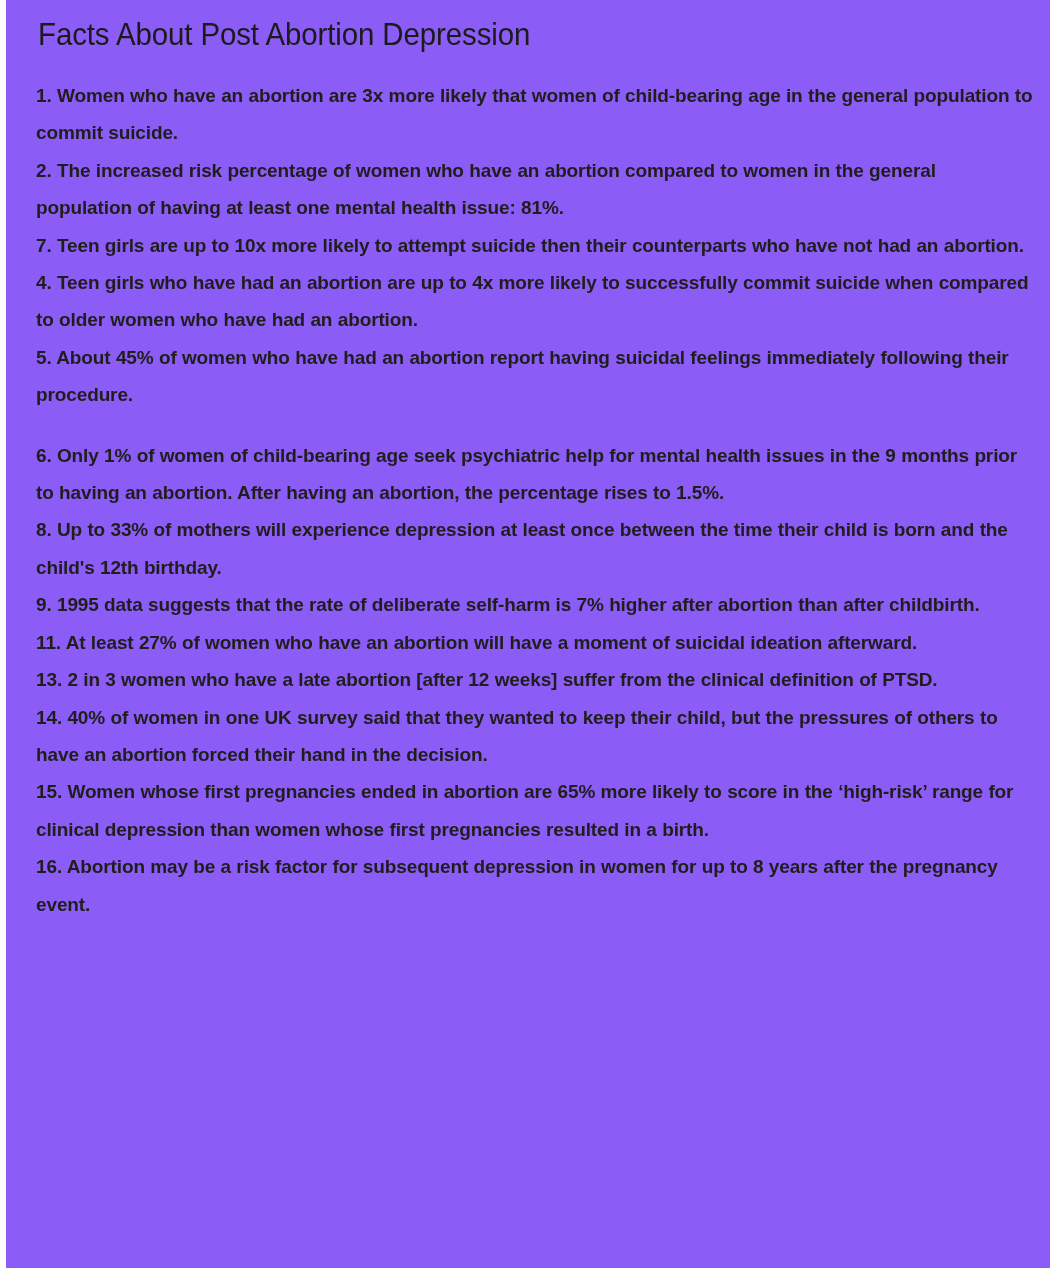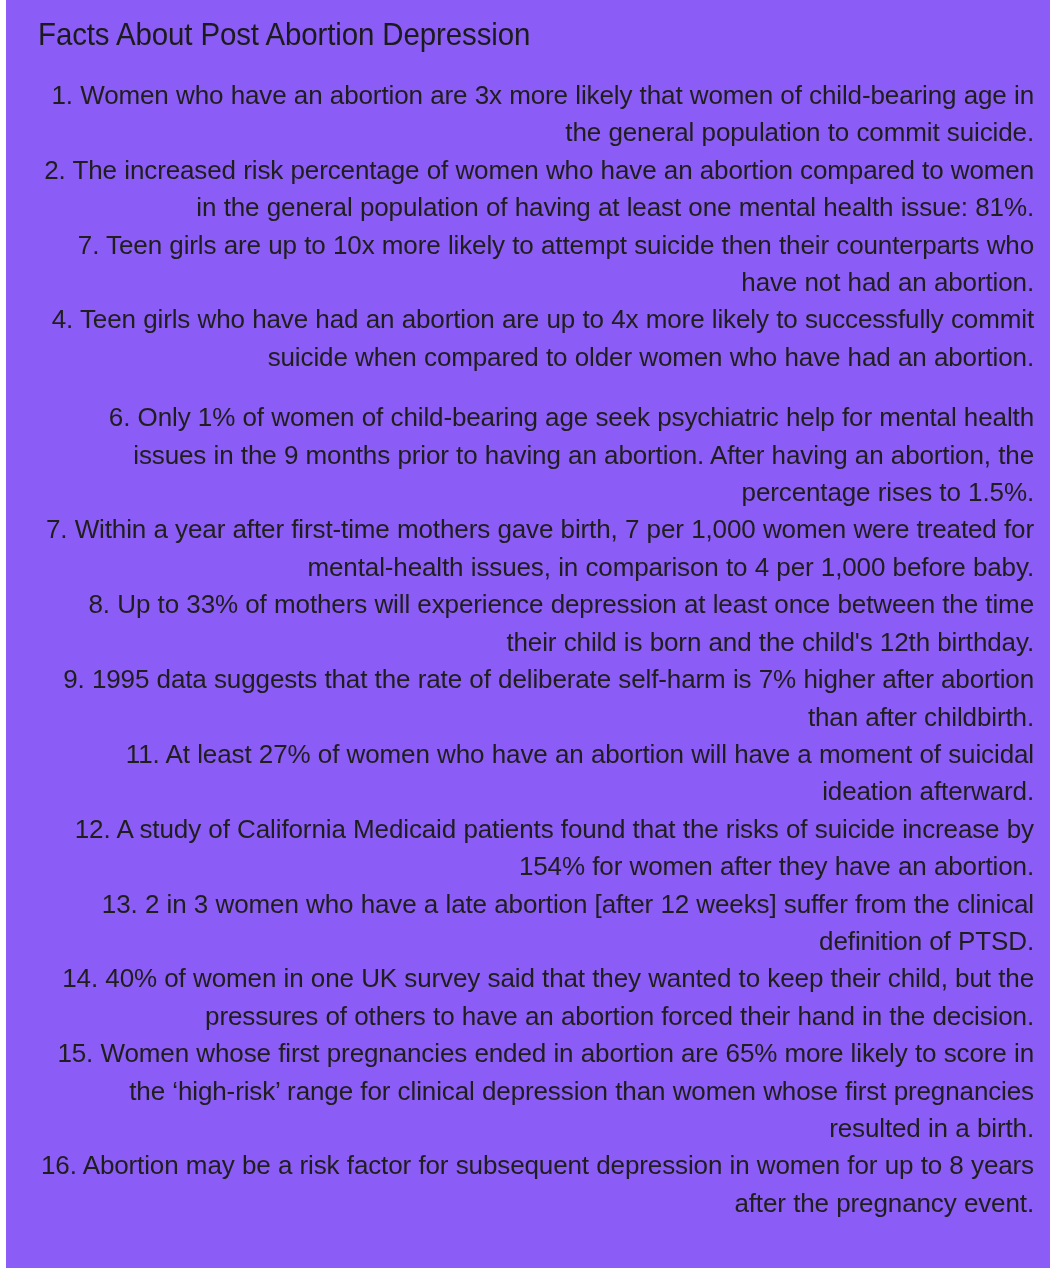--- a/index.html
+++ b/index.html
@@ -45,53 +45,52 @@
   }
 
   .facts-block.block-one {
     margin-top: 23px;
   }
   .facts-block.block-two {
     margin-top: 23px;
   }
 
   .fact-line {
-    font-size: 26px;
+    font-size: 19px;
     line-height: 37.4px;
-    font-weight: 400;
+    font-weight: 700;
     color: #1f1e1d;
     letter-spacing: -0.12px;
     word-spacing: 0.2px;
     margin: 0;
     padding: 0;
     max-width: 1000px;
-    text-align: right;
+    text-align: left;
     white-space: normal;
   }
 </style>
 </head>
 <body>
 
 <div class="page">
 
   <h1 class="doc-title">Facts About Post Abortion Depression</h1>
 
   <div class="facts-block block-one">
     <p class="fact-line">1. Women who have an abortion are 3x more likely that women of child-bearing age in the general population to commit suicide.</p>
     <p class="fact-line">2. The increased risk percentage of women who have an abortion compared to women in the general population of having at least one mental health issue: 81%.</p>
     <p class="fact-line">7. Teen girls are up to 10x more likely to attempt suicide then their counterparts who have not had an abortion.</p>
     <p class="fact-line">4. Teen girls who have had an abortion are up to 4x more likely to successfully commit suicide when compared to older women who have had an abortion.</p>
+    <p class="fact-line">5. About 45% of women who have had an abortion report having suicidal feelings immediately following their procedure.</p>
   </div>
 
   <div class="facts-block block-two">
     <p class="fact-line">6. Only 1% of women of child-bearing age seek psychiatric help for mental health issues in the 9 months prior to having an abortion. After having an abortion, the percentage rises to 1.5%.</p>
-    <p class="fact-line">7. Within a year after first-time mothers gave birth, 7 per 1,000 women were treated for mental-health issues, in comparison to 4 per 1,000 before baby.</p>
     <p class="fact-line">8. Up to 33% of mothers will experience depression at least once between the time their child is born and the child's 12th birthday.</p>
     <p class="fact-line">9. 1995 data suggests that the rate of deliberate self-harm is 7% higher after abortion than after childbirth.</p>
     <p class="fact-line">11. At least 27% of women who have an abortion will have a moment of suicidal ideation afterward.</p>
-    <p class="fact-line">12. A study of California Medicaid patients found that the risks of suicide increase by 154% for women after they have an abortion.</p>
     <p class="fact-line">13. 2 in 3 women who have a late abortion [after 12 weeks] suffer from the clinical definition of PTSD.</p>
     <p class="fact-line">14. 40% of women in one UK survey said that they wanted to keep their child, but the pressures of others to have an abortion forced their hand in the decision.</p>
     <p class="fact-line">15. Women whose first pregnancies ended in abortion are 65% more likely to score in the ‘high-risk’ range for clinical depression than women whose first pregnancies resulted in a birth.</p>
     <p class="fact-line">16. Abortion may be a risk factor for subsequent depression in women for up to 8 years after the pregnancy event.</p>
   </div>
 
 </div>
 
 </body></html>

